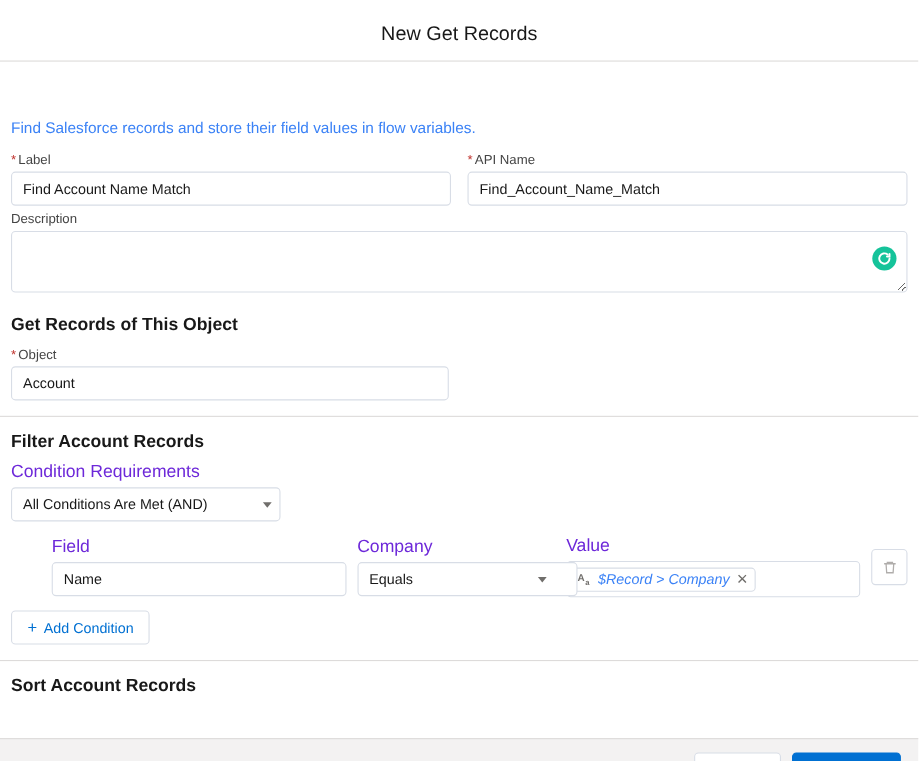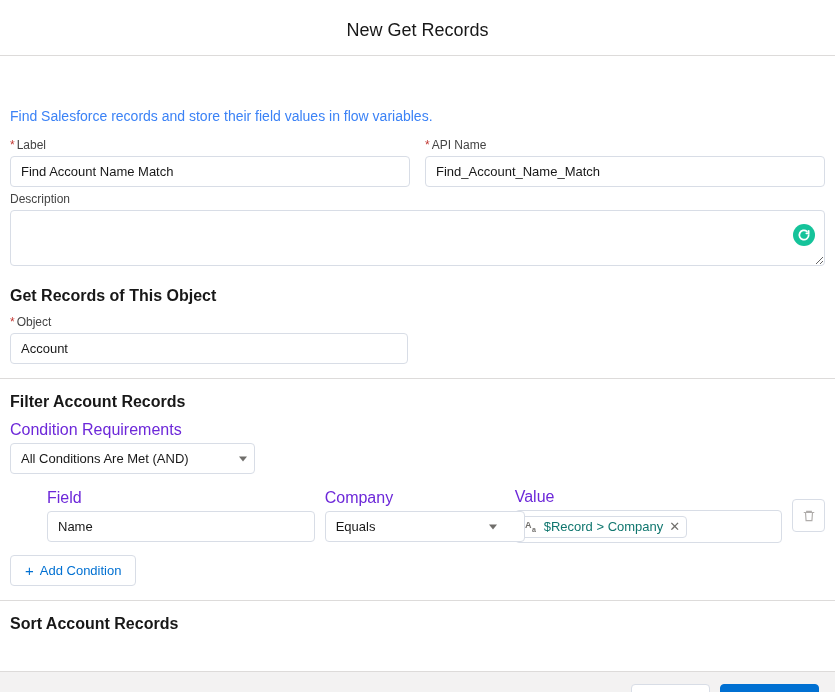--- a/index.html
+++ b/index.html
@@ -41,21 +41,21 @@
     .op-select-wrap { position: relative; width: 180px; }
     .value-pill-box {
       border: 1px solid #d8dde6; border-radius: 4px; padding: 3px; min-height: 33px;
       display: flex; align-items: center;
     }
     .pill {
       display: inline-flex; align-items: center; border: 1px solid #d8dde6; border-radius: 4px;
       padding: 2px 6px 2px 4px; background: #fff; gap: 4px;
     }
     .pill-icon { width: 16px; height: 16px; display: flex; align-items: center; justify-content: center; color: #706e6b; }
-    .pill-text { color: #0f766e; font-size: 13px; }
+    .pill-text { color: #3b82f6; font-size: 13px; font-style: italic; }
     .pill-close { color: #706e6b; font-size: 13px; cursor: pointer; padding-left: 2px; }
     .trash-btn {
       width: 33px; height: 33px; border: 1px solid #d8dde6; border-radius: 4px;
       background: #fff; display: flex; align-items: center; justify-content: center;
       color: #b0adab; cursor: pointer;
     }
     .add-cond {
       margin-top: 12px; display: inline-flex; align-items: center; gap: 6px;
       border: 1px solid #d8dde6; border-radius: 4px; padding: 7px 14px;
       color: #0070d2; background: #fff; font-size: 13px; cursor: pointer;

